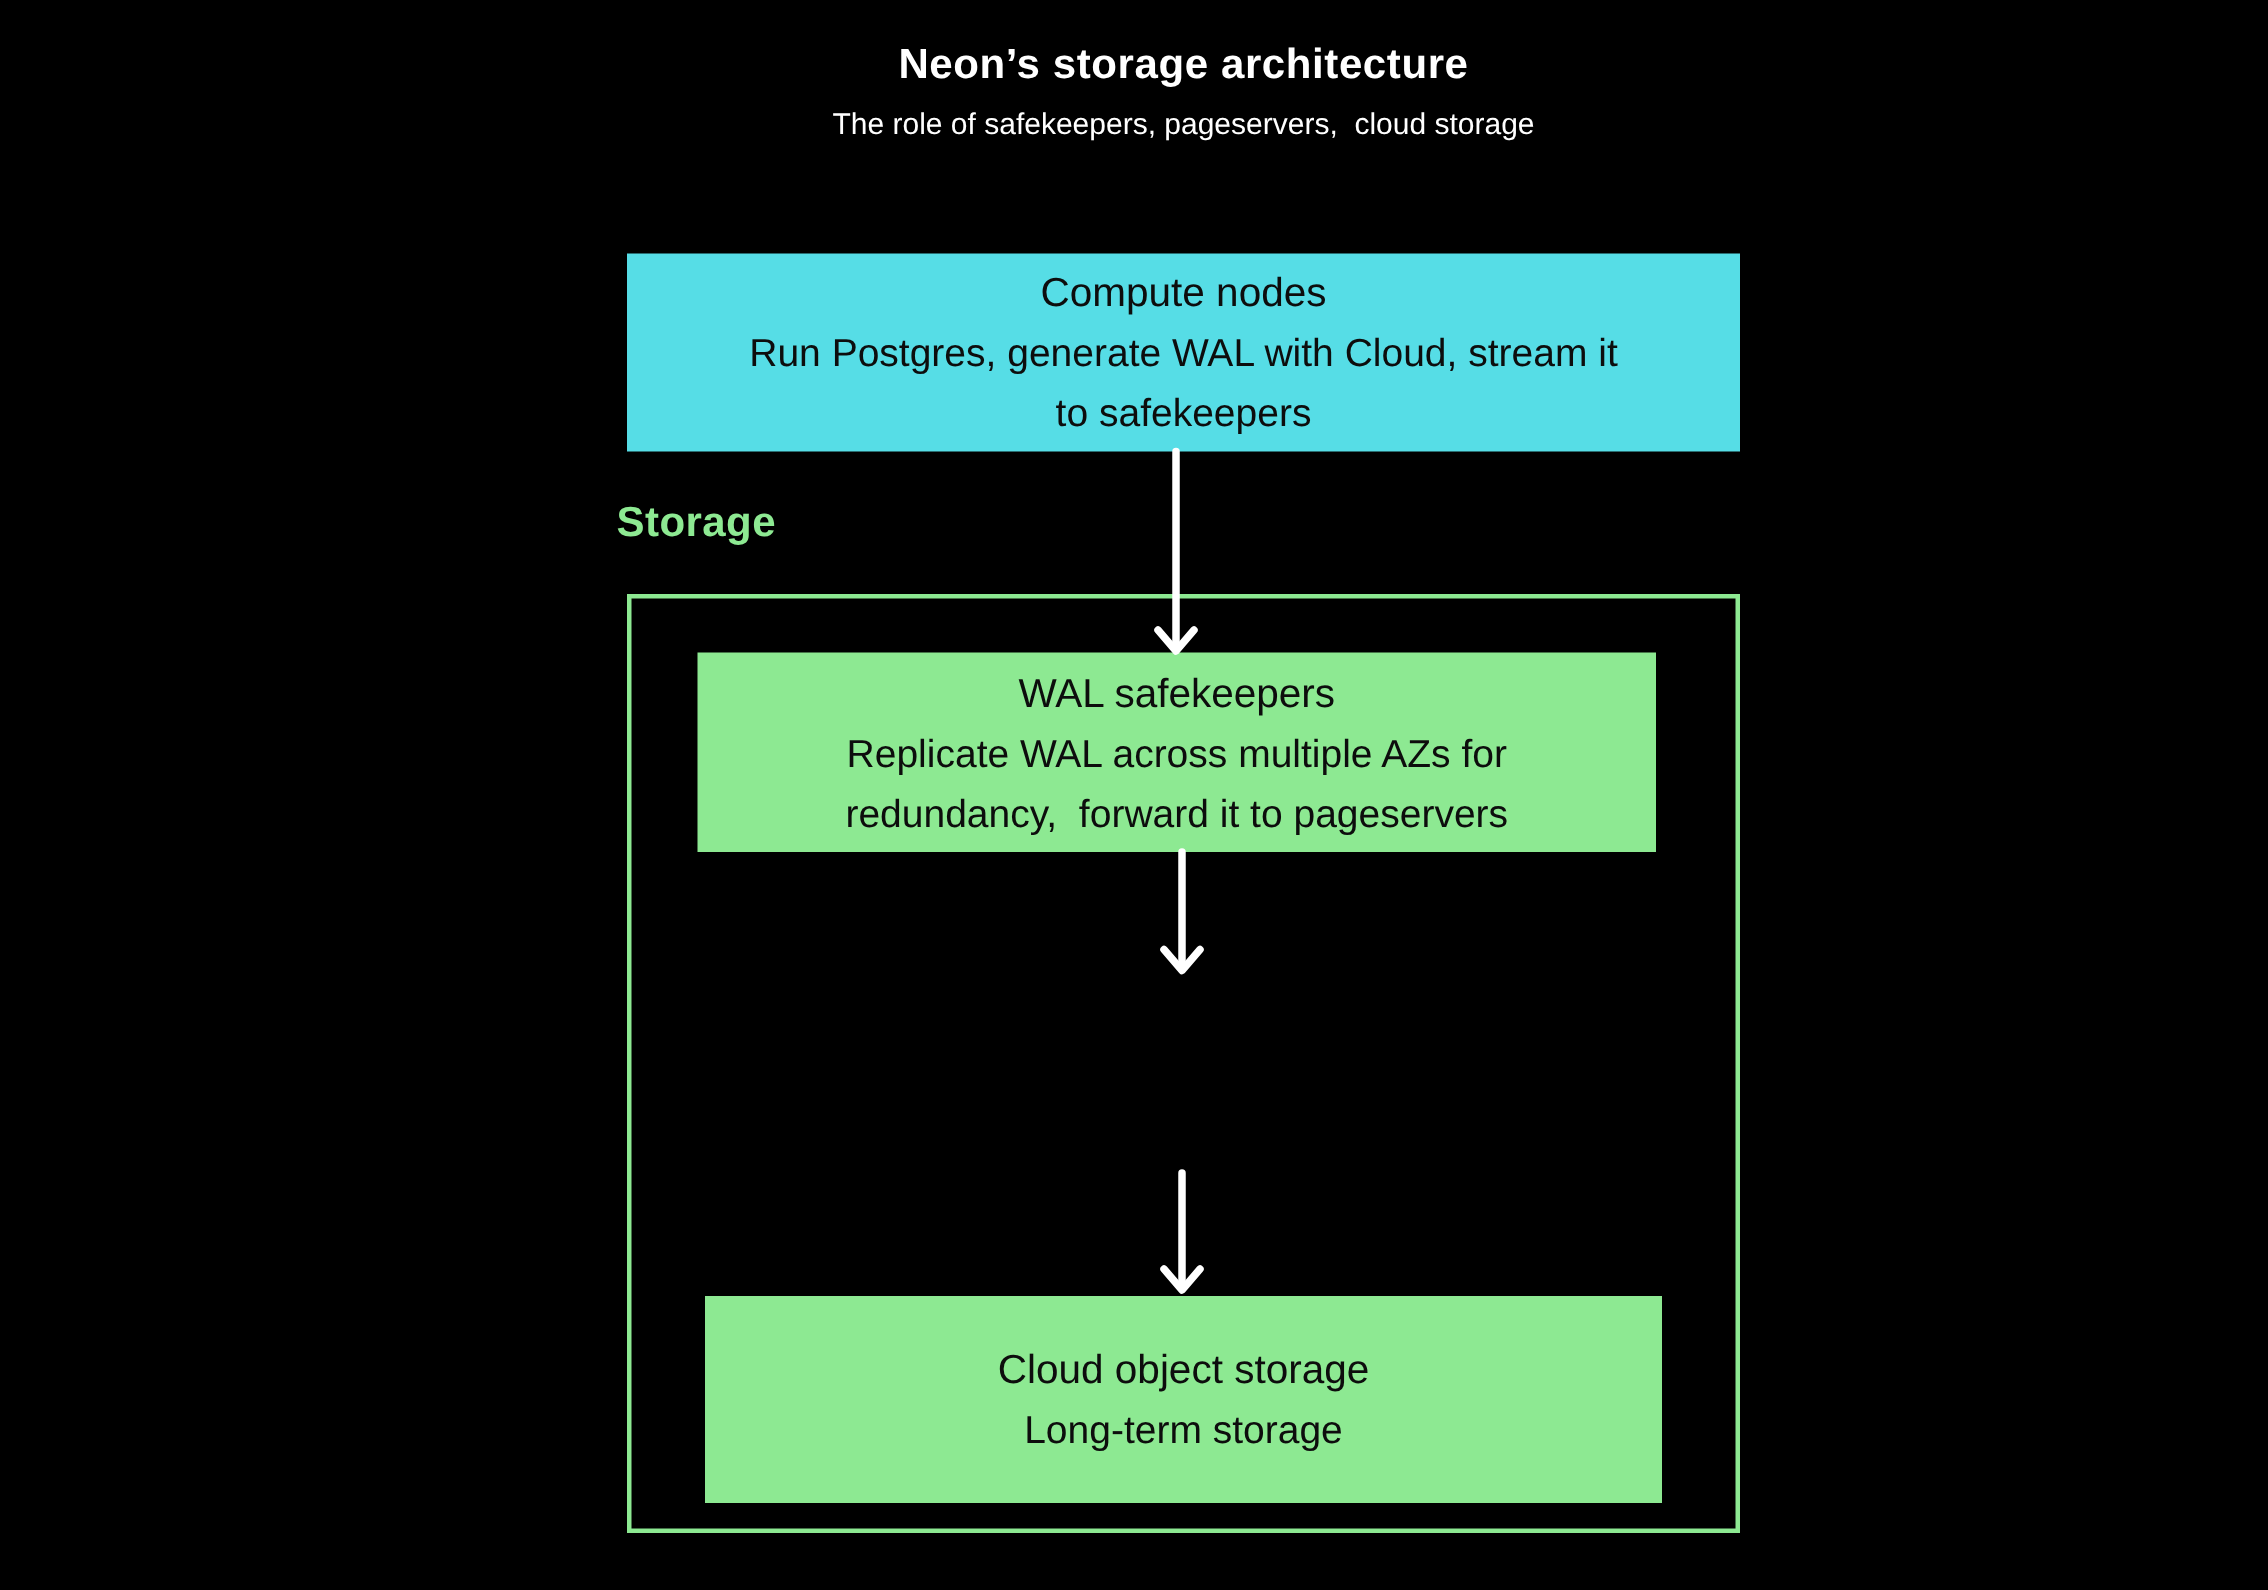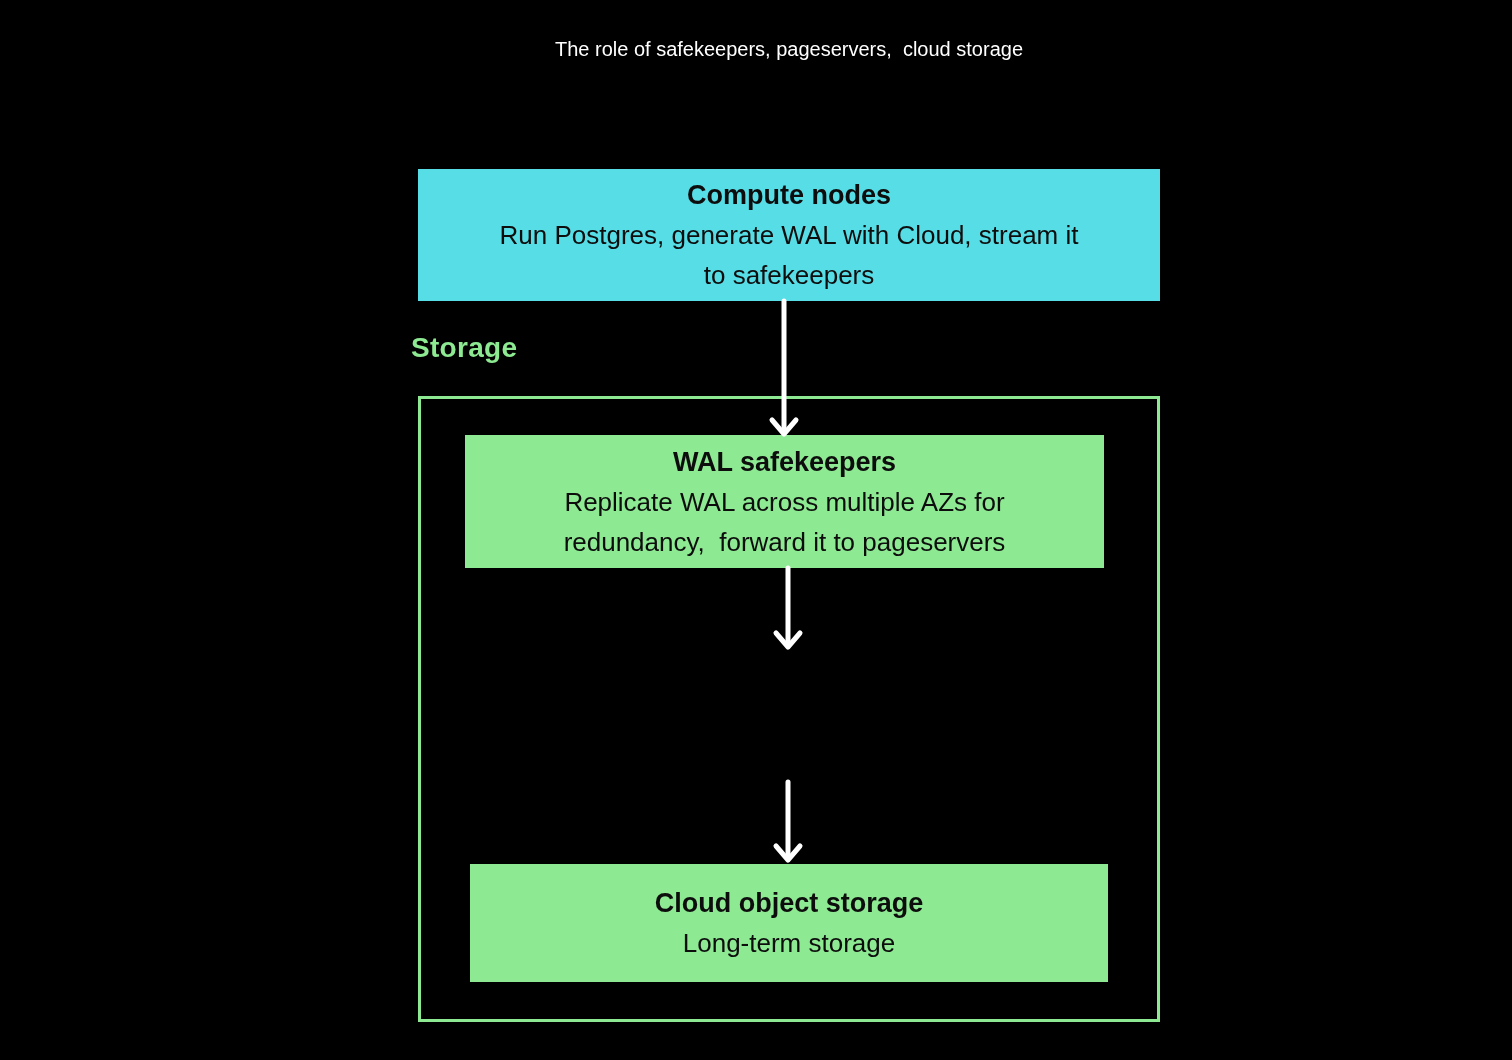--- a/index.html
+++ b/index.html
@@ -42,21 +42,21 @@
     box-sizing: border-box;
     display: flex;
     flex-direction: column;
     align-items: center;
     justify-content: center;
     text-align: center;
     color: #0d0d0d;
   }
   .node .node-title {
     font-size: 27px;
-    font-weight: 700;
+    font-weight: 400;
     line-height: 40px;
     white-space: pre-wrap;
   }
   .node .node-desc {
     font-size: 26px;
     font-weight: 400;
     line-height: 40px;
     white-space: pre-wrap;
   }
   .compute-node {
@@ -97,37 +97,38 @@
   .pageserver-node {
     left: 465px;
     top: 649px;
     width: 639px;
     height: 133px;
   }
   .cloud-node {
     left: 470px;
     top: 864px;
     width: 638px;
-    height: 118px;
+    height: 138px;
   }
   .arrow-layer {
     position: absolute;
     left: 0;
     top: 0;
     width: 1512px;
     height: 1060px;
     pointer-events: none;
   }
 </style>
 </head>
 <body>
 
 <div class="page">
 
   <div class="header">
+    <div class="title">Neon’s storage architecture</div>
     <div class="subtitle">The role of safekeepers, pageservers,  cloud storage</div>
   </div>
 
   <div class="node compute-node">
     <div class="node-title">Compute nodes</div>
     <div class="node-desc">Run Postgres, generate WAL with Cloud, stream it
 to safekeepers</div>
   </div>
 
   <div class="storage-label">Storage</div>

